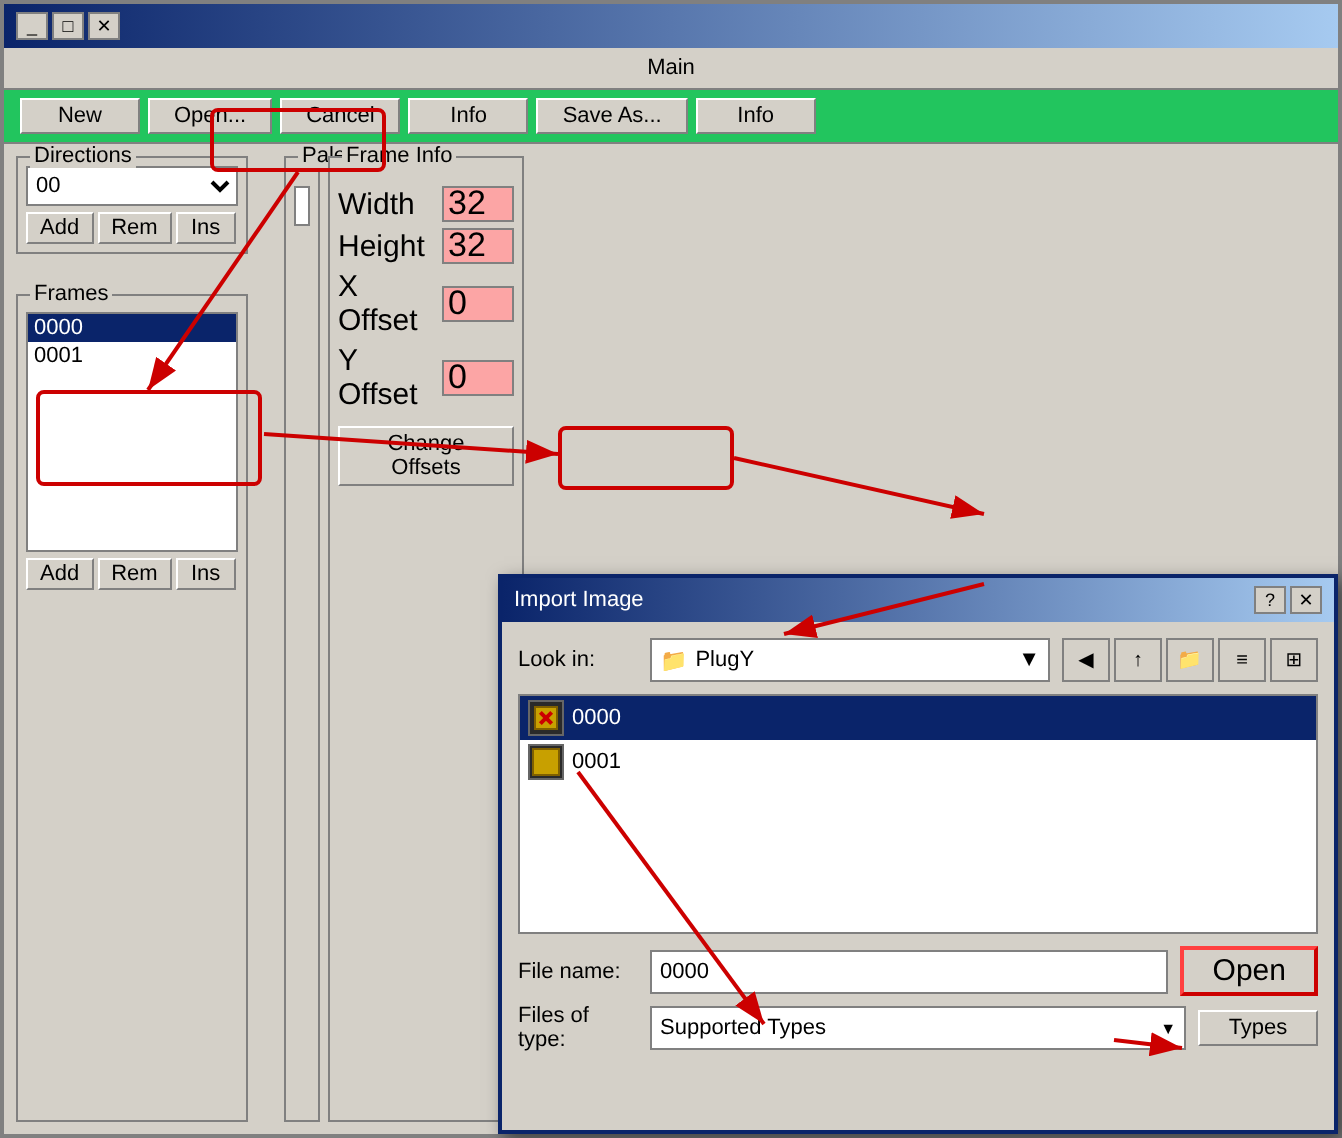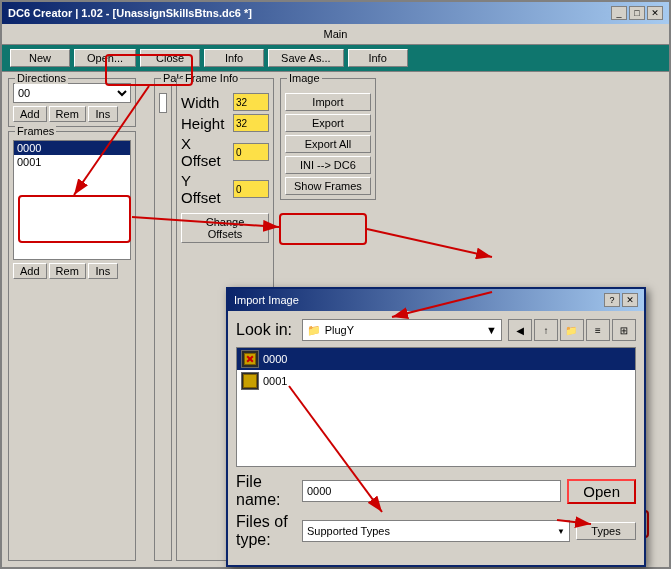--- a/index.html
+++ b/index.html
@@ -57,21 +57,21 @@
     .menu-item {
       display: inline-block;
       padding: 2px 6px;
       cursor: pointer;
       font-size: 11px;
     }
     .toolbar {
       display: flex;
       gap: 4px;
       padding: 4px 8px;
-      background: #0f766e;
+      background: #22c55e;
       border-bottom: 1px solid #808080;
     }
     .toolbar-btn {
       background: #d4d0c8;
       border: 1px solid #808080;
       border-top-color: #fff;
       border-left-color: #fff;
       padding: 2px 12px;
       font-size: 11px;
       cursor: pointer;
@@ -79,22 +79,22 @@
     }
     .main-content {
       display: flex;
       padding: 6px;
       gap: 6px;
       height: calc(100% - 70px);
     }
     .left-panel {
       display: flex;
       flex-direction: column;
-      gap: 0;
-      width: 128px;
+      gap: 16px;
+      width: 116px;
     }
     .group-box {
       border: 1px solid #808080;
       padding: 4px;
       position: relative;
       background: #d4d0c8;
     }
     .group-label {
       position: absolute;
       top: -7px;
@@ -169,22 +169,22 @@
       margin-bottom: 3px;
     }
     .field-label {
       width: 48px;
       font-size: 15px;
     }
     .field-input {
       width: 36px;
       height: 18px;
       border: 1px solid #808080;
-      background: #fde047;
-      font-size: 10px;
+      background: #fca5a5;
+      font-size: 17px;
       padding: 1px 2px;
     }
     .change-offsets-btn {
       background: #d4d0c8;
       border: 1px solid #808080;
       border-top-color: #fff;
       border-left-color: #fff;
       padding: 2px 6px;
       font-size: 11px;
       cursor: pointer;
@@ -254,21 +254,21 @@
       background: #cc0000;
       border-radius: 1px;
     }
     .x-icon::before { transform: rotate(45deg); }
     .x-icon::after { transform: rotate(-45deg); }
 
     
     .dialog-overlay {
       position: absolute;
       top: 285px;
-      left: 224px;
+      left: 247px;
       width: 420px;
       height: 280px;
       background: #d4d0c8;
       border: 2px solid #0a246a;
       z-index: 10;
       box-shadow: 3px 3px 8px rgba(0,0,0,0.5);
     }
     .dialog-title {
       background: linear-gradient(to right, #0a246a, #a6caf0);
       color: white;
@@ -281,21 +281,21 @@
     .dialog-body {
       padding: 8px;
     }
     .dialog-row {
       display: flex;
       align-items: center;
       gap: 6px;
       margin-bottom: 6px;
     }
     .dialog-label {
-      font-size: 16px;
+      font-size: 11px;
       width: 60px;
     }
     .look-in-combo {
       flex: 1;
       height: 22px;
       background: white;
       border: 1px solid #808080;
       font-size: 11px;
       display: flex;
       align-items: center;
@@ -439,36 +439,35 @@
       pointer-events: none;
       z-index: 20;
     }
   </style>
 </head>
 <body>
 
 <div class="window">
 
   <div class="title-bar">
-    <span class="title-bar-text">DC6 Creator | 1.02 - [UnassignSkillsBtns.dc6 *]</span>
     <div class="title-bar-buttons">
       <button class="title-btn">_</button>
       <button class="title-btn">□</button>
       <button class="title-btn">✕</button>
     </div>
   </div>
 
   <div class="menu-bar">
     <span class="menu-item">Main</span>
   </div>
 
   <div class="toolbar">
     <button class="toolbar-btn">New</button>
     <button class="toolbar-btn">Open...</button>
-    <button class="toolbar-btn">Close</button>
+    <button class="toolbar-btn">Cancel</button>
     <button class="toolbar-btn">Info</button>
     <button class="toolbar-btn">Save As...</button>
     <button class="toolbar-btn">Info</button>
   </div>
 
   <div class="main-content">
 
     <div class="left-panel">
 
       <div class="group-box">
@@ -524,28 +523,20 @@
           <span class="field-label">Y Offset</span>
           <input class="field-input" type="text" value="0" style="">
         </div>
         <button class="change-offsets-btn">Change Offsets</button>
       </div>
     </div>
 
     <div class="right-panel">
       <div style="display:flex; gap:6px;">
 
-        <div class="image-group">
-          <span class="group-label">Image</span>
-          <button class="image-btn">Import</button>
-          <button class="image-btn">Export</button>
-          <button class="image-btn">Export All</button>
-          <button class="image-btn">INI --&gt; DC6</button>
-          <button class="image-btn">Show Frames</button>
-        </div>
 
       </div>
     </div>
   </div>
 
   <div class="dialog-overlay">
     <div class="dialog-title">
       <span>Import Image</span>
       <div style="display:flex; gap:2px;">
         <button class="title-btn">?</button>

